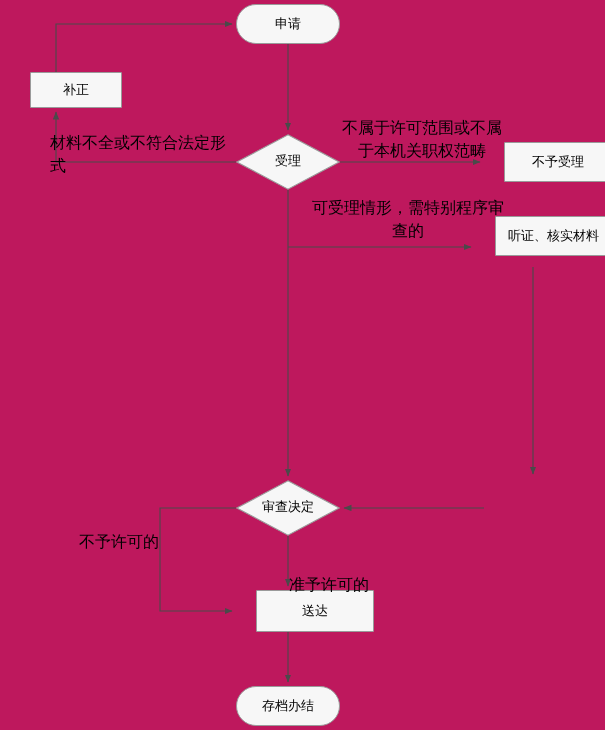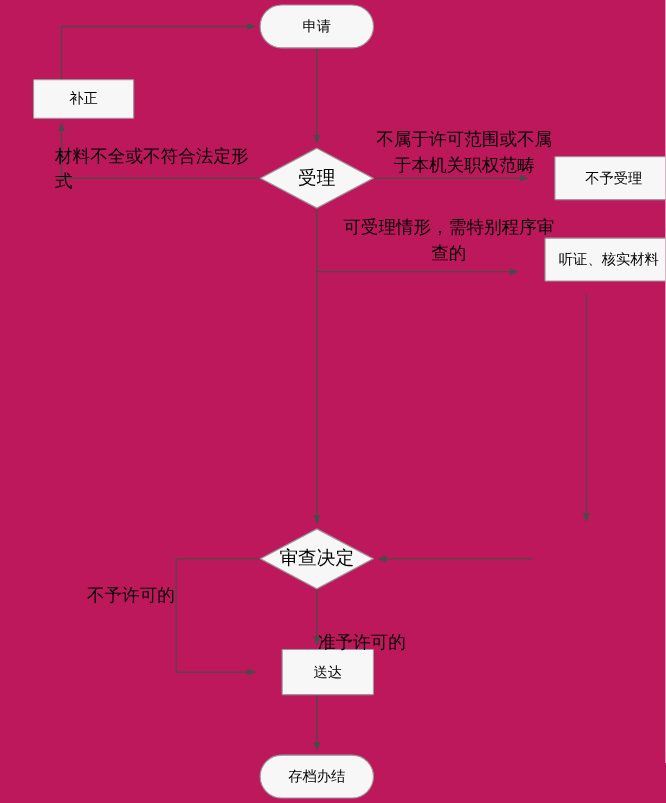--- a/index.html
+++ b/index.html
@@ -44,21 +44,22 @@
   .diamond-shape {
     position: absolute;
     left: 0;
     top: 0;
     width: 100%;
     height: 100%;
   }
   .diamond-label {
     position: relative;
     z-index: 2;
-    font-size: 17px;
+    font-size: 13px;
+    font-family: Liberation Mono, monospace;
   }
   .edge-label {
     position: absolute;
     color: #000000;
     font-size: 16px;
     line-height: 1.45;
     text-align: center;
     white-space: pre-line;
     background: transparent;
   }
@@ -132,21 +133,21 @@
   </div>
 
 
   <div class="node diamond" style="left:236px; top:480px; width:104px; height:56px;">
     <svg class="diamond-shape" viewBox="0 0 104 56" preserveAspectRatio="none">
       <polygon points="52,0.8 103.2,28 52,55.2 0.8,28" fill="#f7f7f7" stroke="#9a9a9a" stroke-width="1.1"></polygon>
     </svg>
     <span class="diamond-label">审查决定</span>
   </div>
 
-  <div class="node rect" style="left:236px; top:590px; width:84px; height:42px;">
+  <div class="node rect" style="left:236px; top:590px; width:118px; height:42px;">
     <span>送达</span>
   </div>
 
   <div class="node stadium" style="left:236px; top:686px; width:104px; height:40px;">
     <span>存档办结</span>
   </div>
 
   <div class="edge-label" style="left:50px; top:131px; width:180px; text-align:left;">材料不全或不符合法定形式</div>
 
   <div class="edge-label" style="left:337px; top:116px; width:170px; text-align:center;">不属于许可范围或不属

